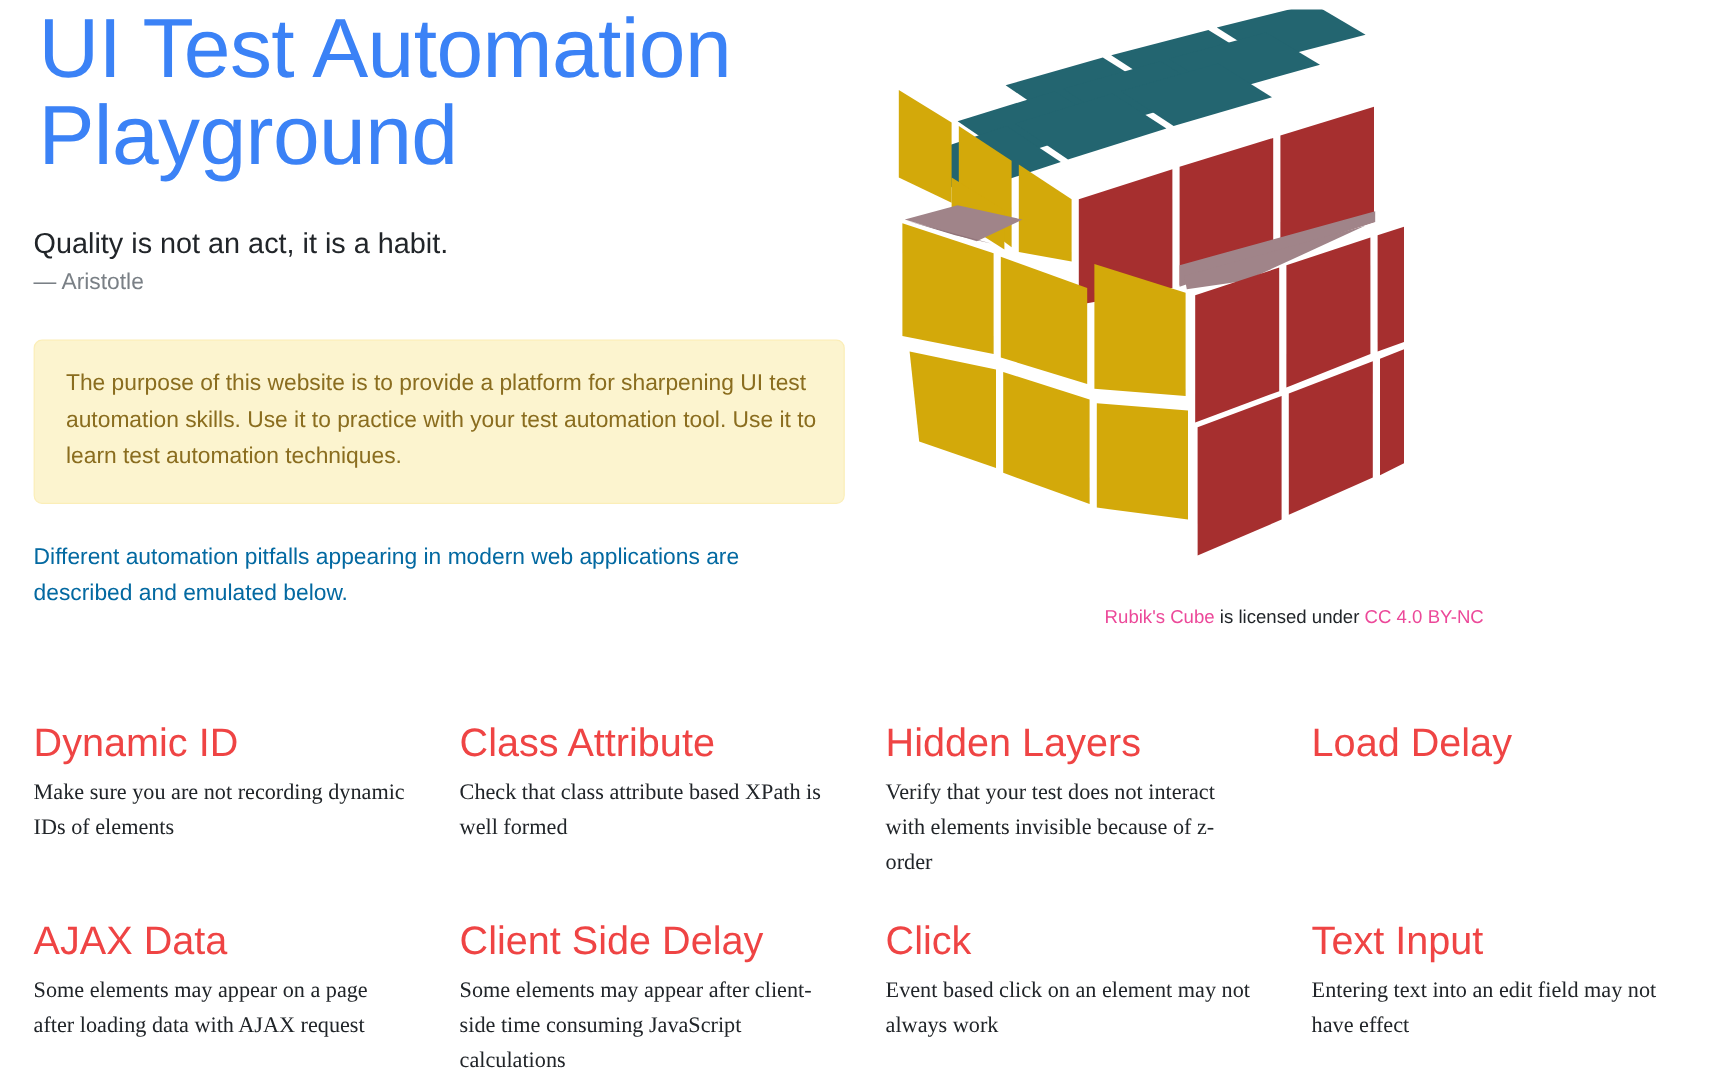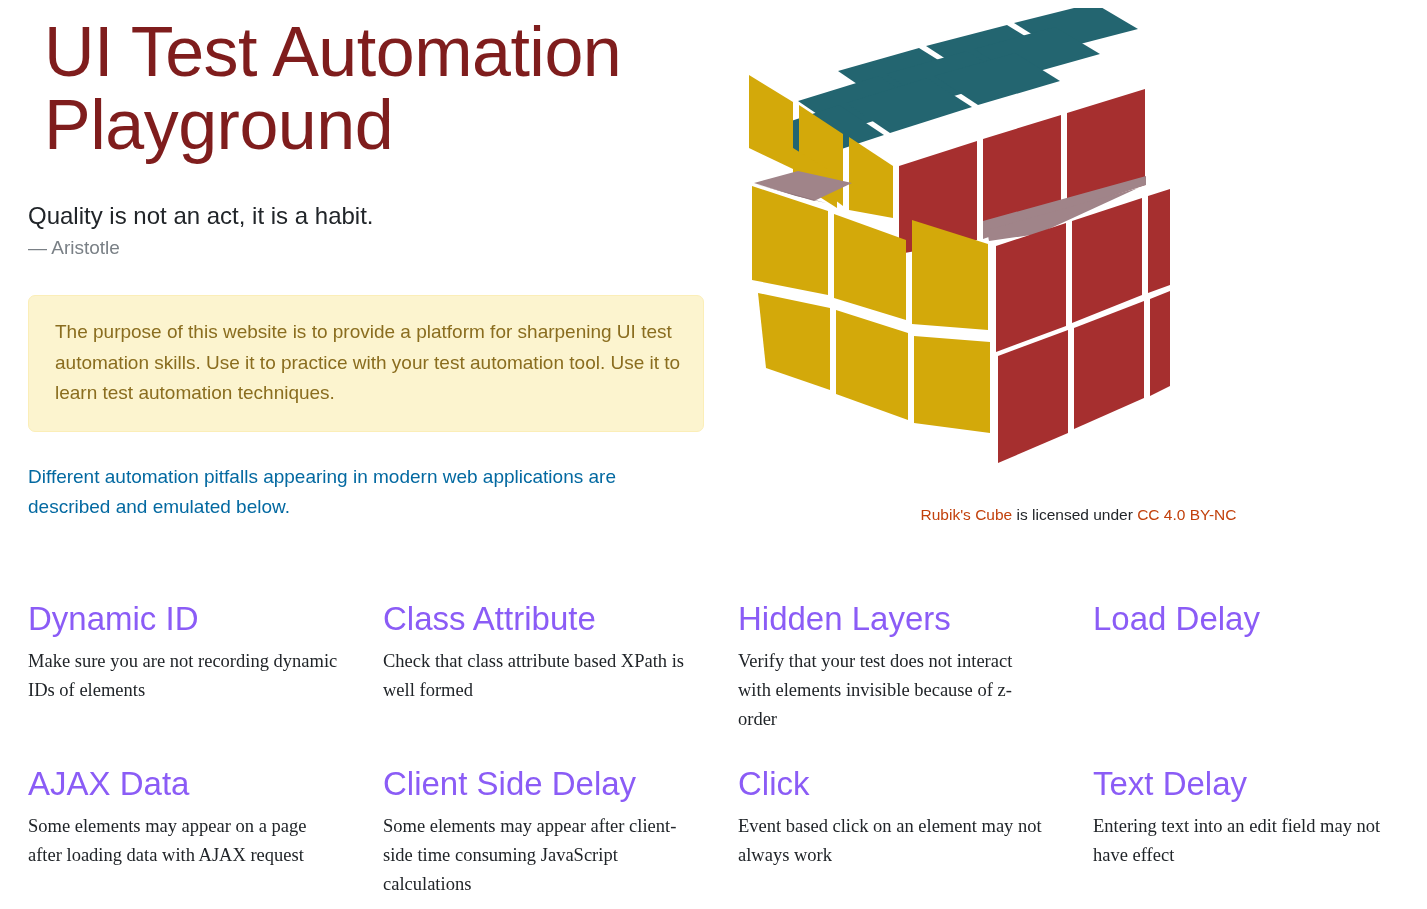--- a/index.html
+++ b/index.html
@@ -38,22 +38,22 @@
     flex: 1;
     position: relative;
     padding-top: 8px;
   }
 
   .page-title {
     font-size: 70px;
     line-height: 1.04;
     font-weight: 300;
     letter-spacing: -0.5px;
-    color: #7f1d1d;
-    margin: 16px;
+    color: #3b82f6;
+    margin: 4px;
     padding-top: 0;
     max-width: 640px;
   }
 
   .quote-block {
     margin-top: 38px;
   }
   .quote-text {
     font-size: 24px;
     line-height: 1.3;
@@ -107,21 +107,21 @@
   .cube-caption {
     position: absolute;
     top: 498px;
     left: 0;
     width: 697px;
     text-align: center;
     font-size: 15.5px;
     color: #212529;
   }
   .cube-caption a {
-    color: #c2410c;
+    color: #ec4899;
     text-decoration: none;
   }
 
   
   .grid {
     position: absolute;
     left: 0;
     top: 600px;
     width: 1427px;
     display: grid;
@@ -130,21 +130,21 @@
     row-gap: 0px;
   }
   .card {
     padding-right: 34px;
     padding-bottom: 8px;
   }
   .card-title {
     font-size: 33px;
     line-height: 1.15;
     font-weight: 400;
-    color: #8b5cf6;
+    color: #ef4444;
     margin: 0 0 9px 0;
     cursor: pointer;
     display: inline-block;
     text-decoration: none;
   }
   .card-desc {
     font-size: 18.5px;
     line-height: 1.58;
     color: #212529;
     margin: 0;
@@ -275,18 +275,18 @@
       <a class="card-title" href="#">Client Side Delay</a>
       <p class="card-desc">Some elements may appear after client-side time consuming JavaScript calculations</p>
     </div>
 
     <div class="card grid-row-2-cell" style="padding-top:22px">
       <a class="card-title" href="#">Click</a>
       <p class="card-desc">Event based click on an element may not always work</p>
     </div>
 
     <div class="card grid-row-2-cell" style="padding-top:22px">
-      <a class="card-title" href="#">Text Delay</a>
+      <a class="card-title" href="#">Text Input</a>
       <p class="card-desc">Entering text into an edit field may not have effect</p>
     </div>
 
   </div>
 </div>
 
 </body></html>

